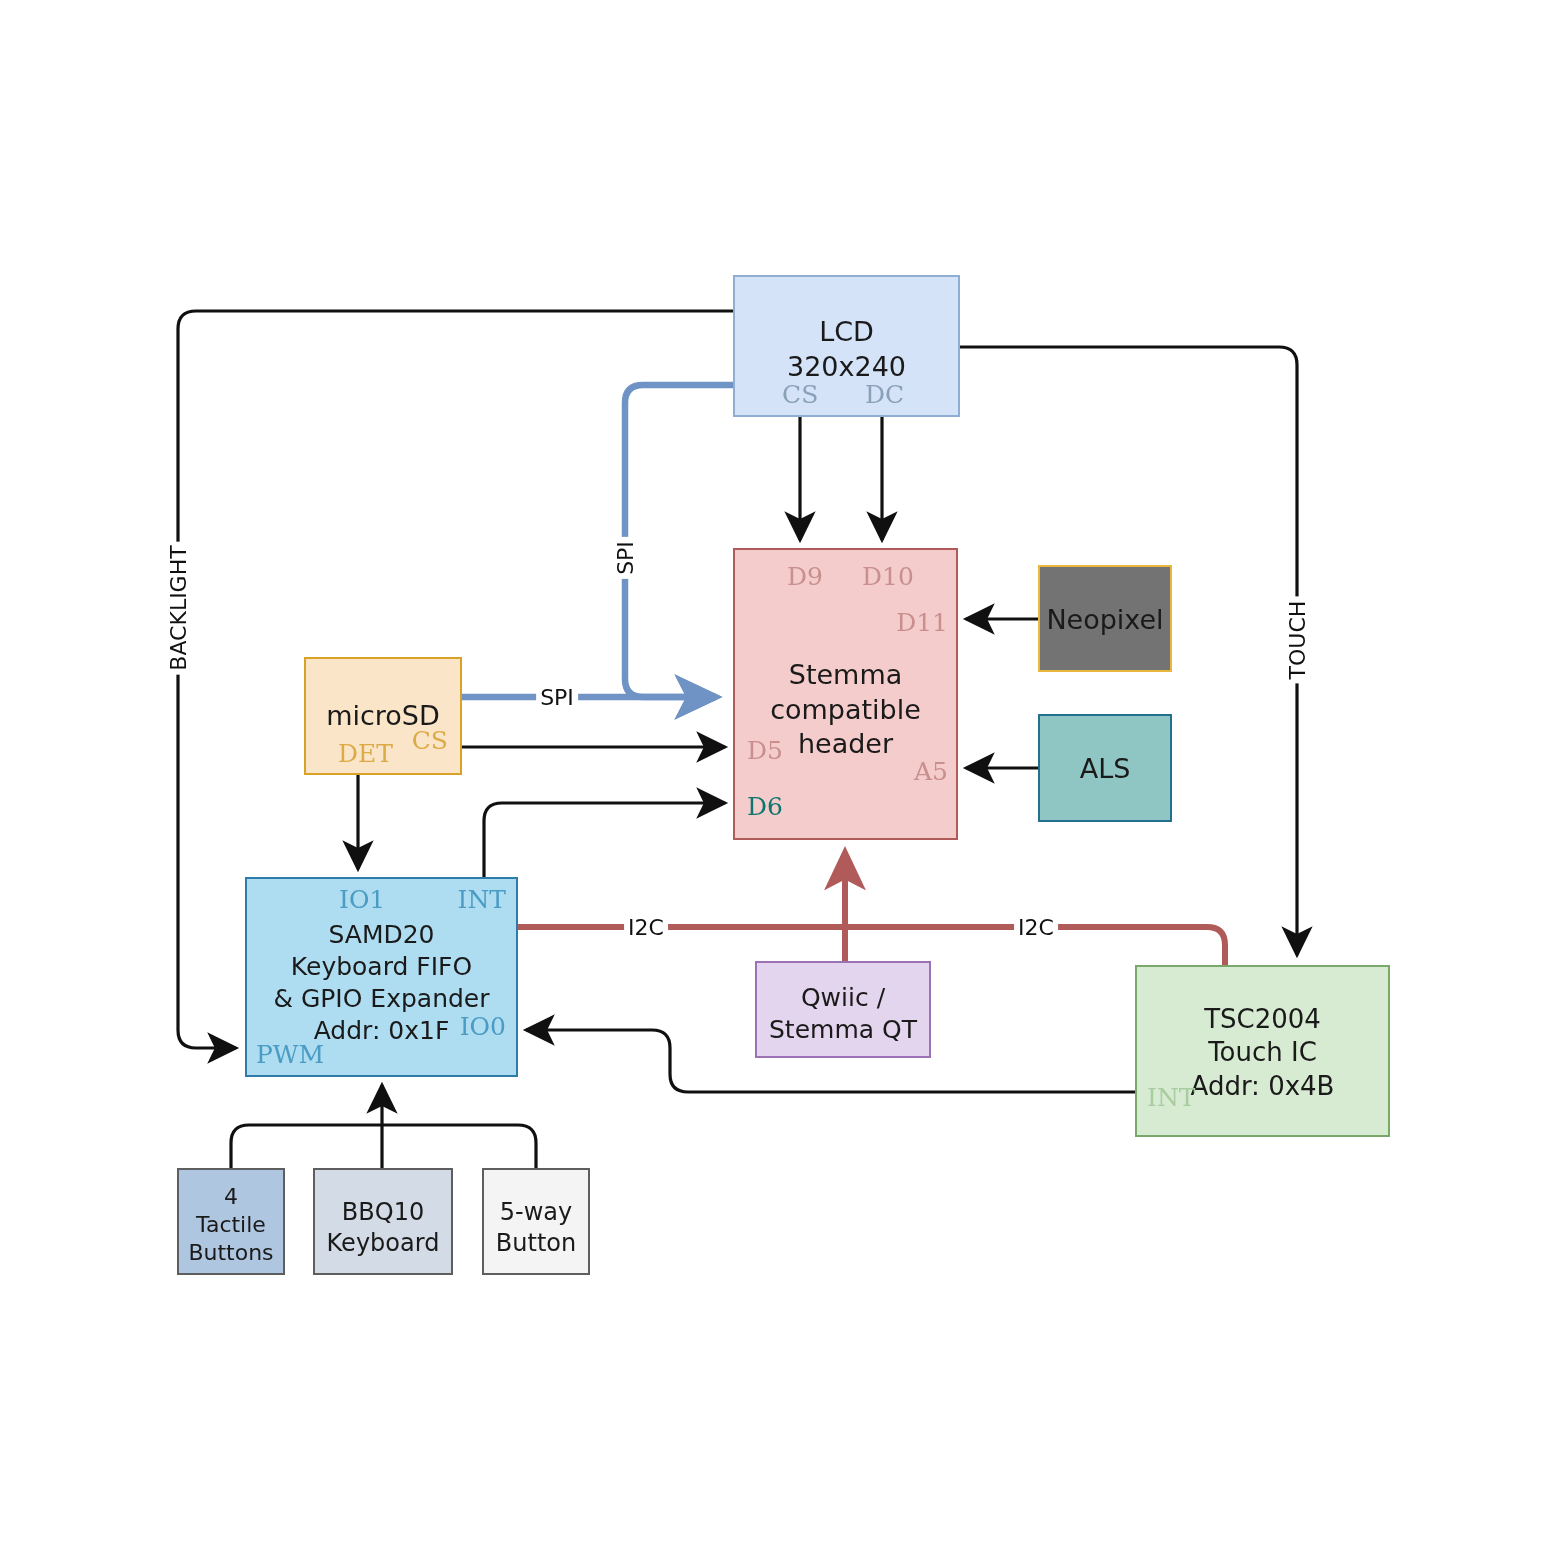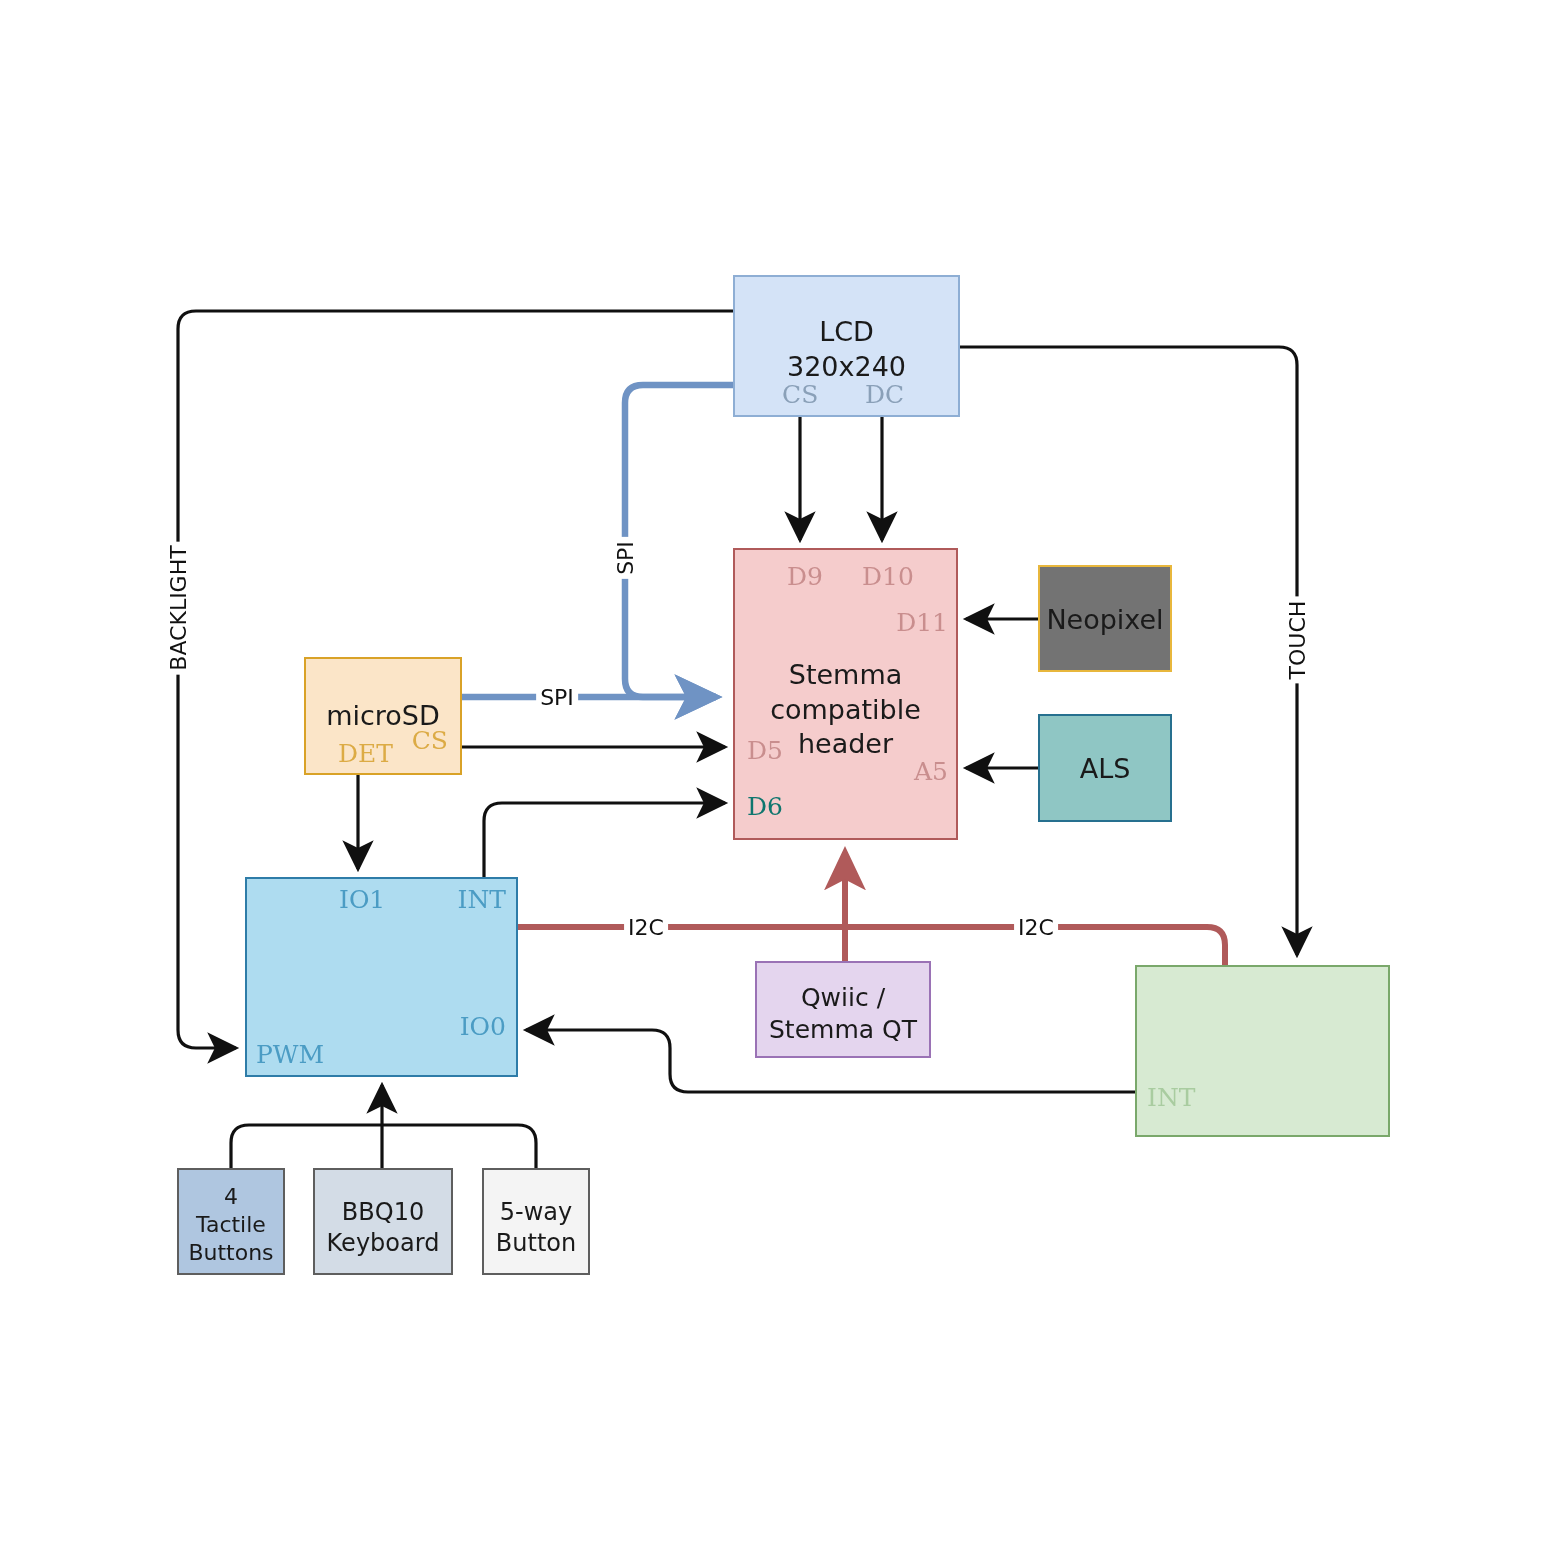--- a/index.html
+++ b/index.html
@@ -107,35 +107,46 @@
     <span class="port" style="right:8px;top:207px;color:#c98e8e;">A5</span>
   </div>
 
   <div class="node n-sd" style="left:304px;top:657px;width:158px;height:118px;">
     <div class="title" style="top:40px;font-size:27px;">microSD</div>
     <span class="port" style="left:32px;bottom:5px;color:#dcab45;">DET</span>
     <span class="port" style="right:12px;bottom:18px;color:#dcab45;">CS</span>
   </div>
 
   <div class="node n-samd" style="left:245px;top:877px;width:273px;height:200px;">
+    <div class="title" style="top:40px;font-size:25px;">
+      <span>SAMD20</span><br>
+      <span>Keyboard FIFO</span><br>
+      <span>&amp; GPIO Expander</span><br>
+      <span>Addr: 0x1F</span>
+    </div>
     <span class="port" style="left:92px;top:6px;color:#4b9cc4;">IO1</span>
     <span class="port" style="right:10px;top:6px;color:#4b9cc4;">INT</span>
     <span class="port" style="left:9px;bottom:6px;color:#4b9cc4;">PWM</span>
     <span class="port" style="right:10px;bottom:34px;color:#4b9cc4;">IO0</span>
   </div>
 
   <div class="node n-neo" style="left:1038px;top:565px;width:134px;height:107px;">
     <div class="title" style="top:36px;font-size:27px;">Neopixel</div>
   </div>
 
   <div class="node n-als" style="left:1038px;top:714px;width:134px;height:108px;">
     <div class="title" style="top:36px;font-size:27px;">ALS</div>
   </div>
 
   <div class="node n-tsc" style="left:1135px;top:965px;width:255px;height:172px;">
+    <div class="title" style="top:36px;font-size:26px;">
+      <span>TSC2004</span><br>
+      <span>Touch IC</span><br>
+      <span>Addr: 0x4B</span>
+    </div>
     <span class="port" style="left:10px;bottom:23px;color:#a9ccA0;">INT</span>
   </div>
 
   <div class="node n-qwiic" style="left:755px;top:961px;width:176px;height:97px;">
     <div class="title" style="top:19px;font-size:25px;">
       <span>Qwiic /</span><br>
       <span>Stemma QT</span>
     </div>
   </div>
 

